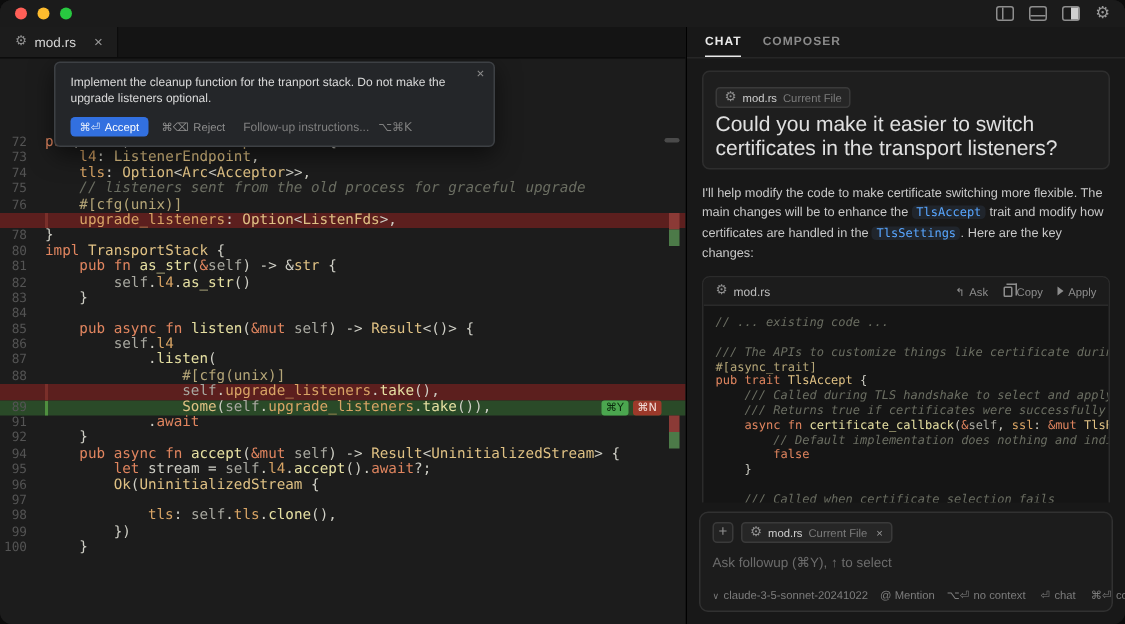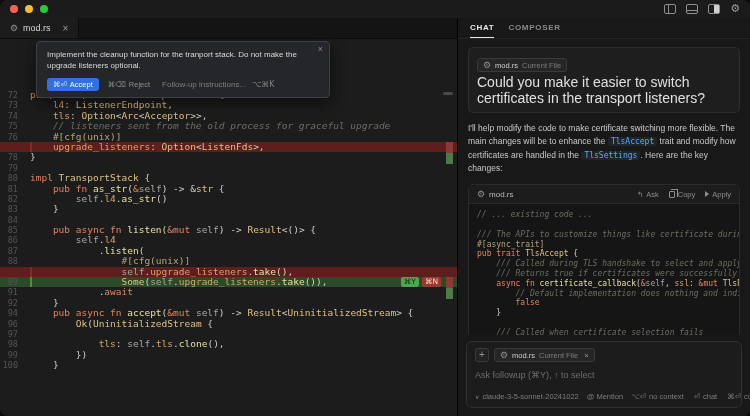--- a/index.html
+++ b/index.html
@@ -145,24 +145,20 @@
             </div>
             <div class="crow del">
               <span class="gut"></span>
               <span class="csrc"><span class="s-pln">    </span><span class="s-fld">upgrade_listeners</span><span class="s-pln">: </span><span class="s-ty">Option</span><span class="s-pln">&lt;</span><span class="s-ty">ListenFds</span><span class="s-pln">&gt;,</span></span>
             </div>
             <div class="crow">
               <span class="gut">78</span>
               <span class="csrc"><span class="s-pln">}</span></span>
             </div>
             <div class="crow">
-              <span class="gut">79</span>
-              <span class="csrc"></span>
-            </div>
-            <div class="crow">
               <span class="gut">80</span>
               <span class="csrc"><span class="s-kw">impl</span><span class="s-ty"> TransportStack</span><span class="s-pln"> {</span></span>
             </div>
             <div class="crow">
               <span class="gut">81</span>
               <span class="csrc"><span class="s-pln">    </span><span class="s-kw">pub fn</span><span class="s-fnm"> as_str</span><span class="s-pln">(</span><span class="s-kw">&amp;</span><span class="s-slf">self</span><span class="s-pln">) -&gt; &amp;</span><span class="s-ty">str</span><span class="s-pln"> {</span></span>
             </div>
             <div class="crow">
               <span class="gut">82</span>
               <span class="csrc"><span class="s-pln">        </span><span class="s-slf">self</span><span class="s-pln">.</span><span class="s-fld">l4</span><span class="s-pln">.</span><span class="s-fnm">as_str</span><span class="s-pln">()</span></span>
@@ -207,20 +203,24 @@
               <span class="gut">91</span>
               <span class="csrc"><span class="s-pln">            .</span><span class="s-kw">await</span></span>
             </div>
             <div class="crow">
               <span class="gut">92</span>
               <span class="csrc"><span class="s-pln">    }</span></span>
             </div>
             <div class="crow">
               <span class="gut">94</span>
               <span class="csrc"><span class="s-pln">    </span><span class="s-kw">pub async fn</span><span class="s-fnm"> accept</span><span class="s-pln">(</span><span class="s-kw">&amp;mut </span><span class="s-slf">self</span><span class="s-pln">) -&gt; </span><span class="s-ty">Result</span><span class="s-pln">&lt;</span><span class="s-ty">UninitializedStream</span><span class="s-pln">&gt; {</span></span>
+            </div>
+            <div class="crow">
+              <span class="gut">95</span>
+              <span class="csrc"><span class="s-pln">        </span><span class="s-kw">let</span><span class="s-pln"> stream = </span><span class="s-slf">self</span><span class="s-pln">.</span><span class="s-fld">l4</span><span class="s-pln">.</span><span class="s-fnm">accept</span><span class="s-pln">().</span><span class="s-kw">await</span><span class="s-pln">?;</span></span>
             </div>
             <div class="crow">
               <span class="gut">96</span>
               <span class="csrc"><span class="s-pln">        </span><span class="s-ty">Ok</span><span class="s-pln">(</span><span class="s-ty">UninitializedStream</span><span class="s-pln"> {</span></span>
             </div>
             <div class="crow">
               <span class="gut">97</span>
             </div>
             <div class="crow">
               <span class="gut">98</span>

